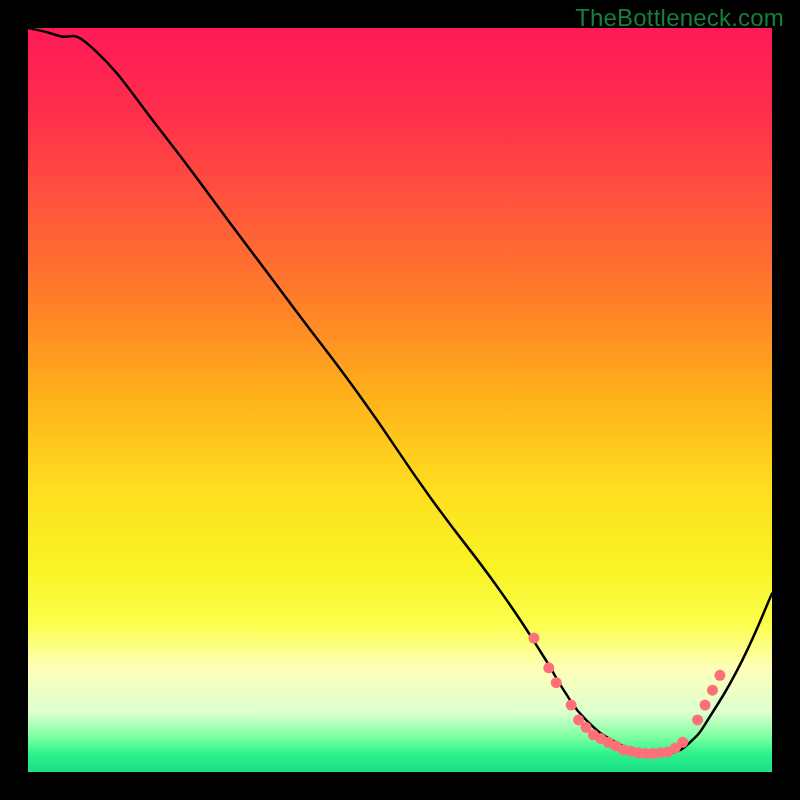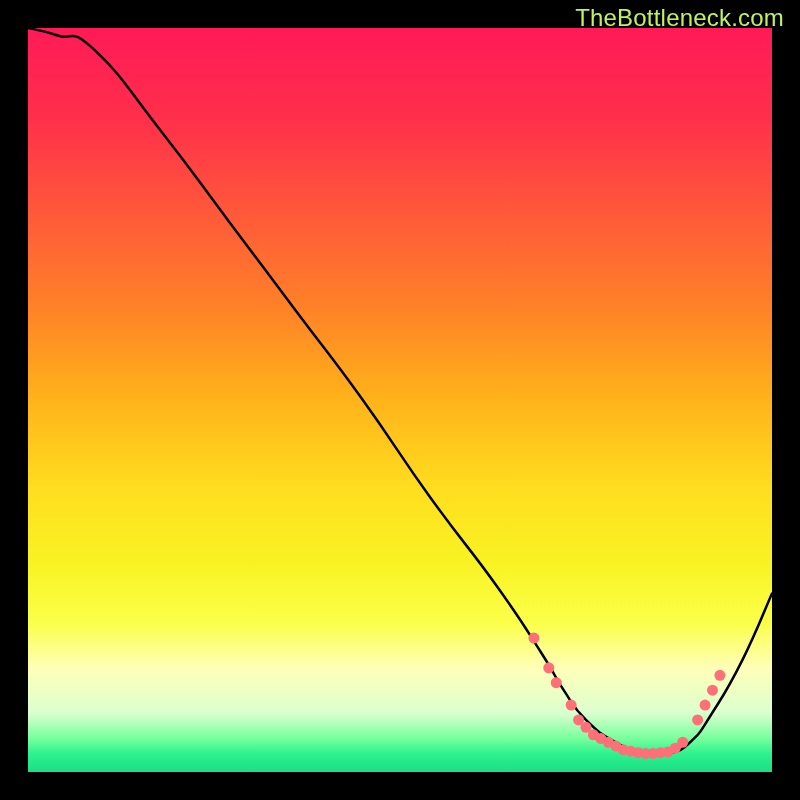--- a/index.html
+++ b/index.html
@@ -14,21 +14,21 @@
   .frame {
     position: relative;
     width: 800px;
     height: 800px;
     background: #000;
   }
   .watermark {
     position: absolute;
     top: 4px;
     right: 16px;
-    color: #bef264;
+    color: #15803d;
     font-size: 24px;
     font-weight: 500;
     letter-spacing: 0.2px;
     z-index: 20;
     user-select: none;
   }
   .plot {
     position: absolute;
     left: 28px;
     top: 28px;

